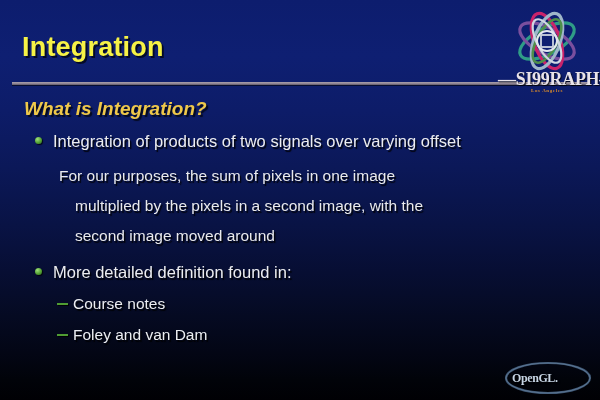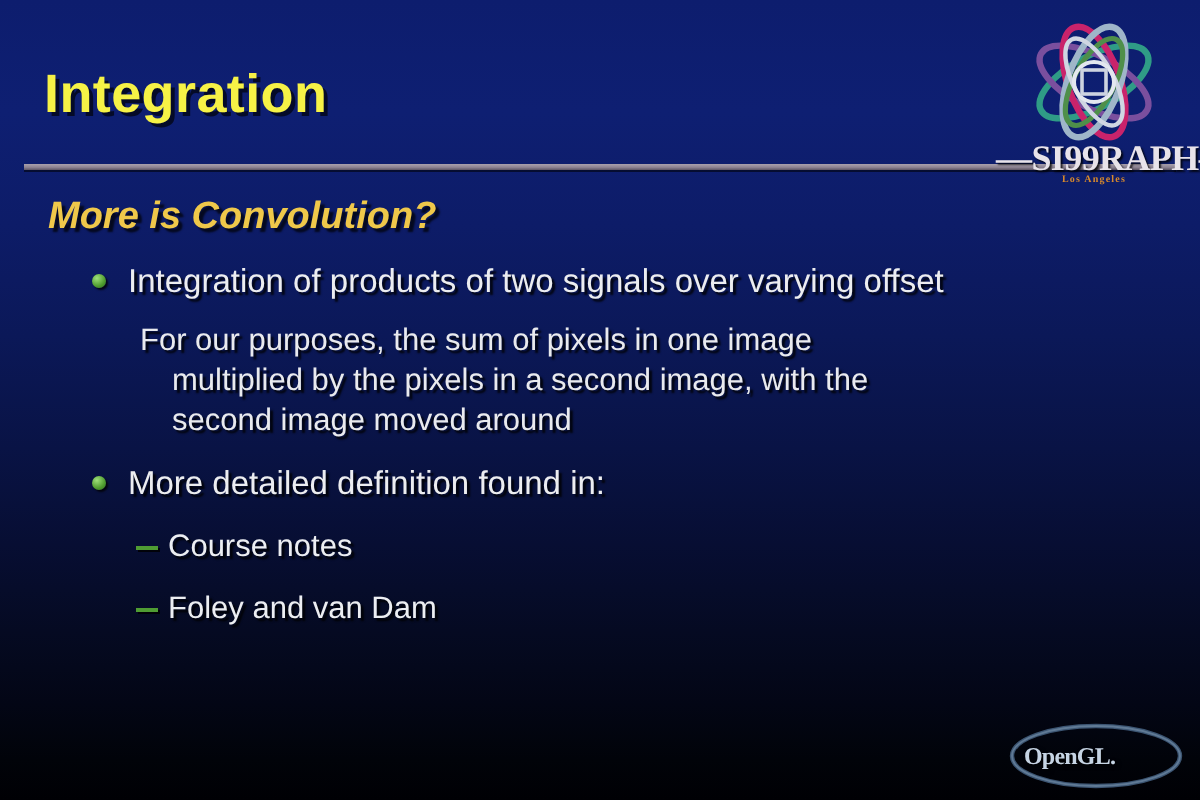--- a/index.html
+++ b/index.html
@@ -105,21 +105,21 @@
     font-weight: bold;
     font-style: italic;
     color: #efc84a;
     text-shadow: 2px 2px 1px rgba(0,0,0,0.7);
     white-space: nowrap;
   }
 
   
   #body {
     position: absolute;
-    left: 16px;
+    left: 5px;
     top: 130px;
     width: 477px;
   }
 
   .l1 {
     position: relative;
     padding-left: 48px;
     color: #ecedf0;
     font-size: 16.5px;
     line-height: 22px;
@@ -138,21 +138,21 @@
   }
 
   .para {
     position: relative;
     margin-left: 54px;
     margin-right: 18px;
     margin-top: 9px;
     margin-bottom: 10px;
     color: #e9eaee;
     font-size: 15.5px;
-    line-height: 20px;
+    line-height: 30px;
     text-indent: -16px;
     padding-left: 16px;
     text-shadow: 1.5px 1.5px 1px rgba(0,0,0,0.85);
   }
 
   .l2 {
     position: relative;
     padding-left: 68px;
     color: #eceef2;
     font-size: 15.5px;
@@ -222,21 +222,21 @@
         <circle cx="45" cy="33" r="10" stroke="#e3e7ef" stroke-width="2"></circle>
         <rect x="39" y="27" width="12" height="12" stroke="#cdd3e0" stroke-width="1.8"></rect>
       </g>
     </svg>
     <div id="siggraph-wordmark">
       <span>—</span><span>SI99RAPH</span><span>—</span>
     </div>
     <div id="siggraph-city">Los Angeles</div>
   </div>
 
-  <div id="subtitle">More is Convolution?</div>
+  <div id="subtitle">What is Integration?</div>
 
   <div id="body">
 
     <div class="l1">
       <span class="marker"></span>
       <span>Integration of products of two signals over varying offset</span>
     </div>
 
     <div class="para">For our purposes, the sum of pixels in one image multiplied by the pixels in a second image, with the second image moved around</div>
 

